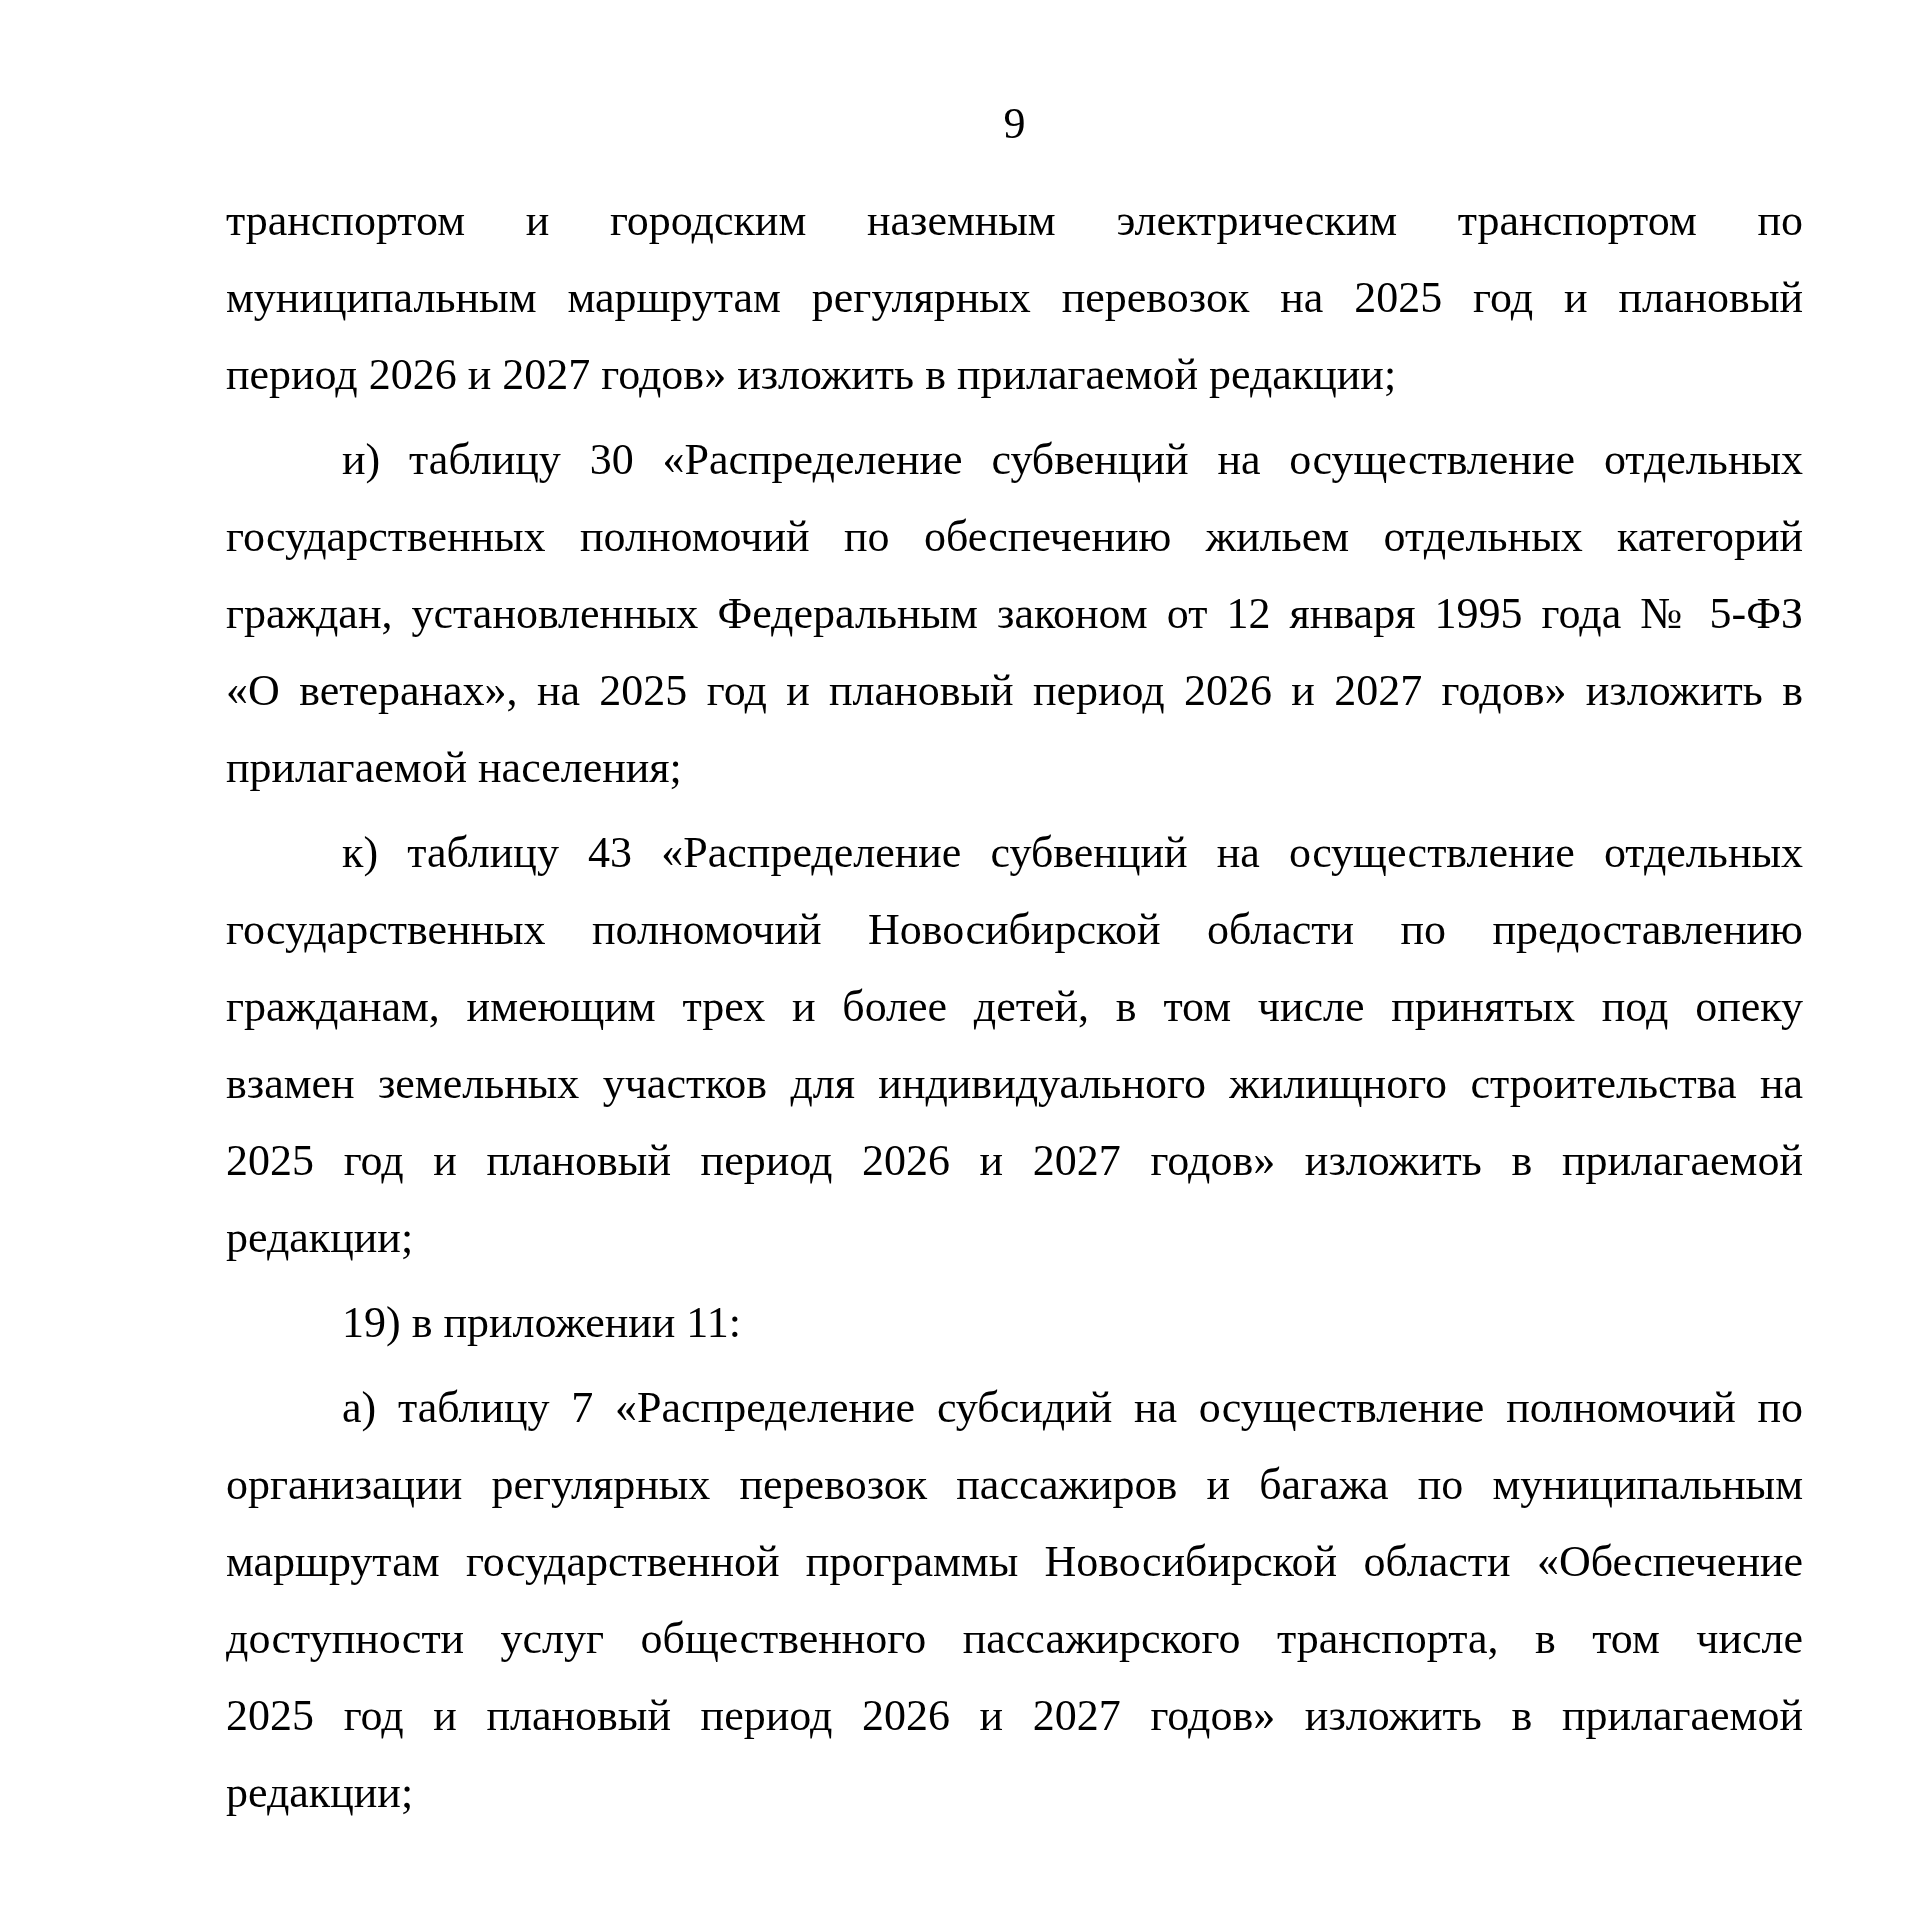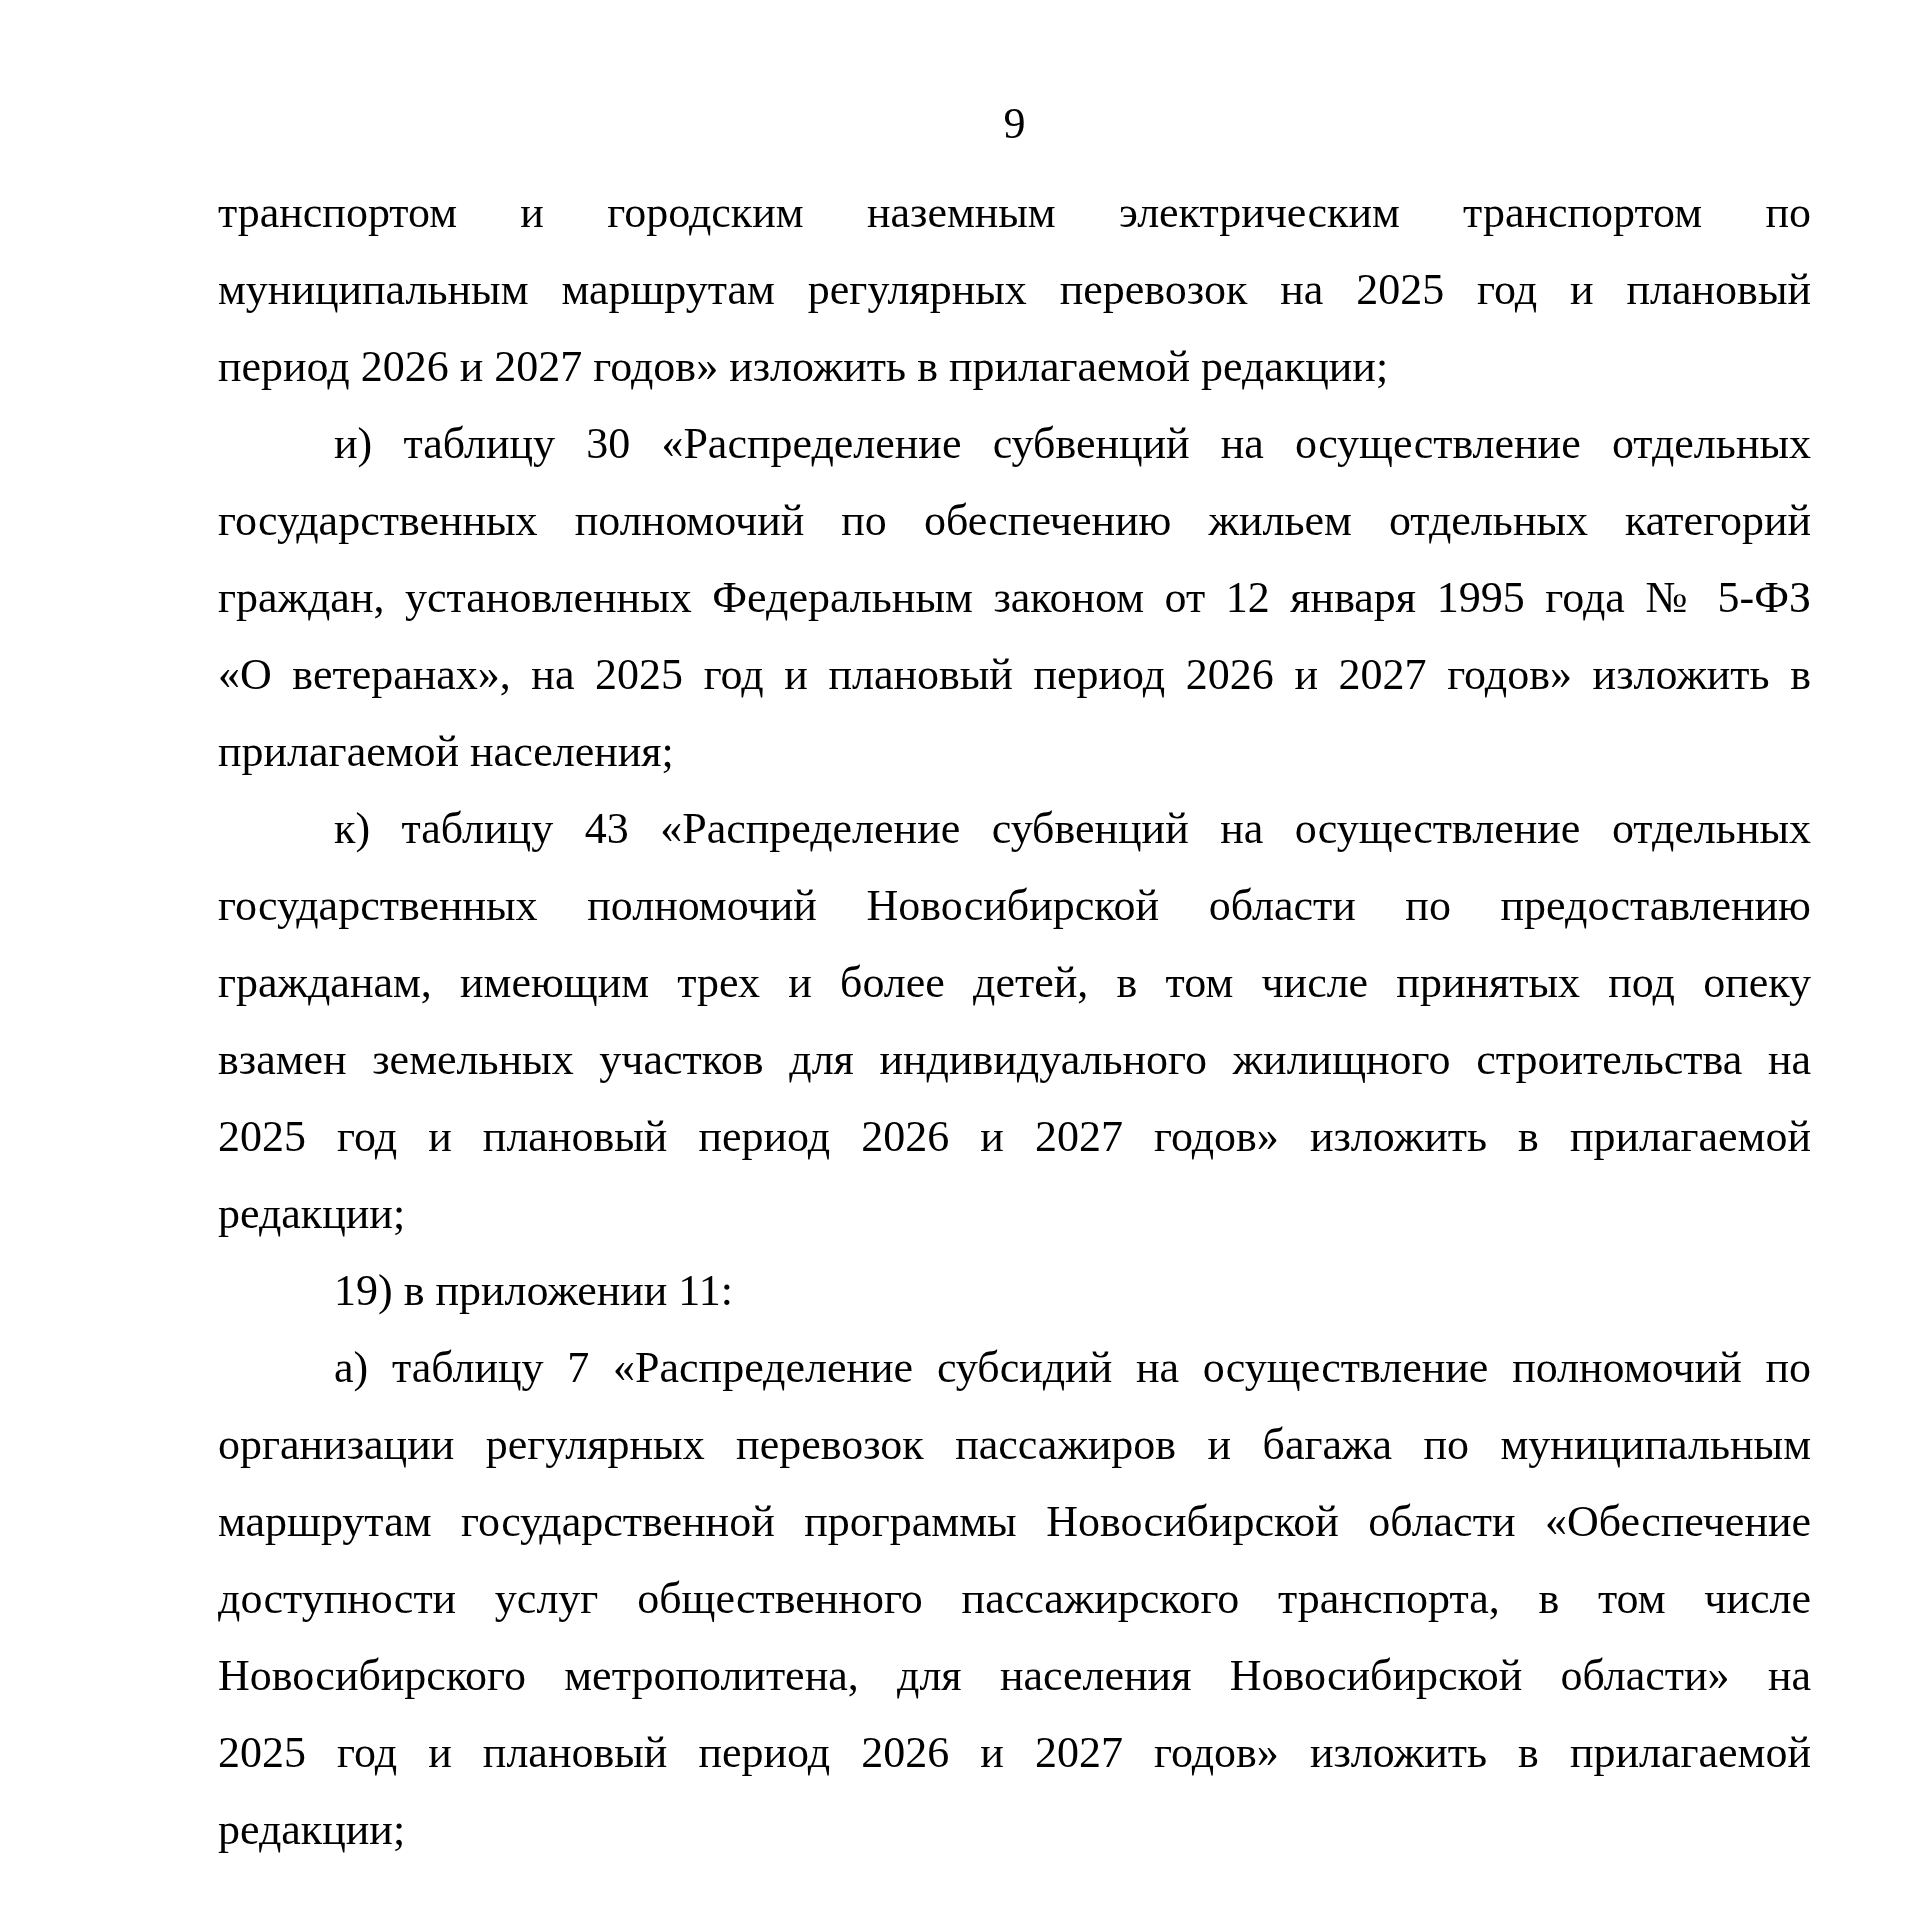--- a/index.html
+++ b/index.html
@@ -26,21 +26,21 @@
     text-align: center;
     font-size: 44px;
     line-height: 51px;
   }
   .content {
     position: absolute;
     top: 174px;
     left: 218px;
     width: 1593px;
   }
-  .paragraph { margin: 0; padding: 0; }
+  .paragraph { margin: 8px; padding: 0; }
   .line {
     font-size: 44px;
     height: 77px;
     line-height: 77px;
     text-align: justify;
     text-align-last: justify;
     overflow: hidden;
     white-space: normal;
   }
   .line.last-line { text-align-last: left; }
@@ -73,19 +73,18 @@
         <div class="line last-line">редакции;</div>
       </div>
       <div class="paragraph">
         <div class="line first-indent last-line">19) в приложении 11:</div>
       </div>
       <div class="paragraph">
         <div class="line first-indent">а) таблицу 7 «Распределение субсидий на осуществление полномочий по</div>
         <div class="line">организации регулярных перевозок пассажиров и багажа по муниципальным</div>
         <div class="line">маршрутам государственной программы Новосибирской области «Обеспечение</div>
         <div class="line">доступности услуг общественного пассажирского транспорта, в том числе</div>
-        <div class="line">Новосибирского метрополитена, для населения Новосибирской области» на</div>
         <div class="line">2025 год и плановый период 2026 и 2027 годов» изложить в прилагаемой</div>
         <div class="line last-line">редакции;</div>
       </div>
     </div>
 </div>
 
 
 </body></html>

